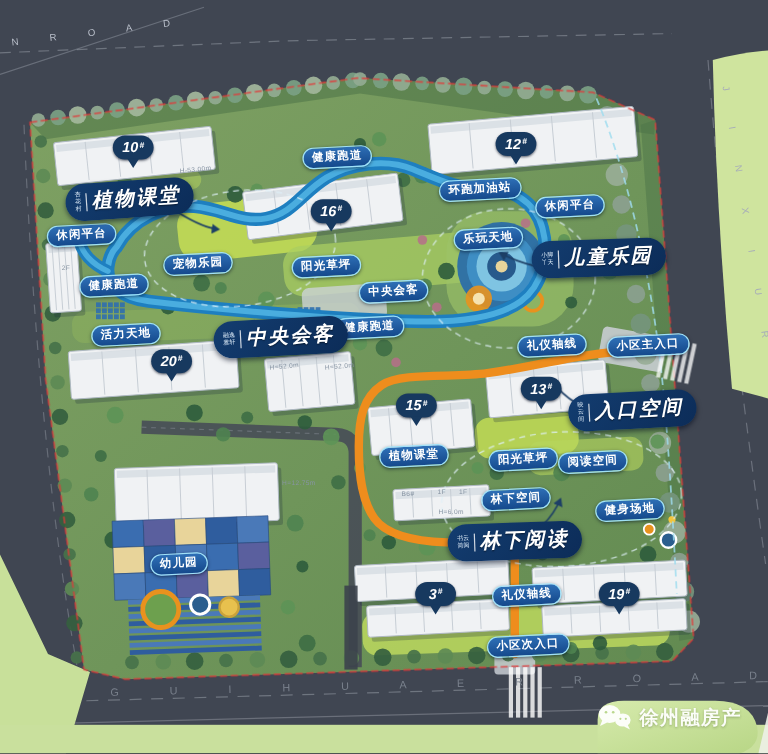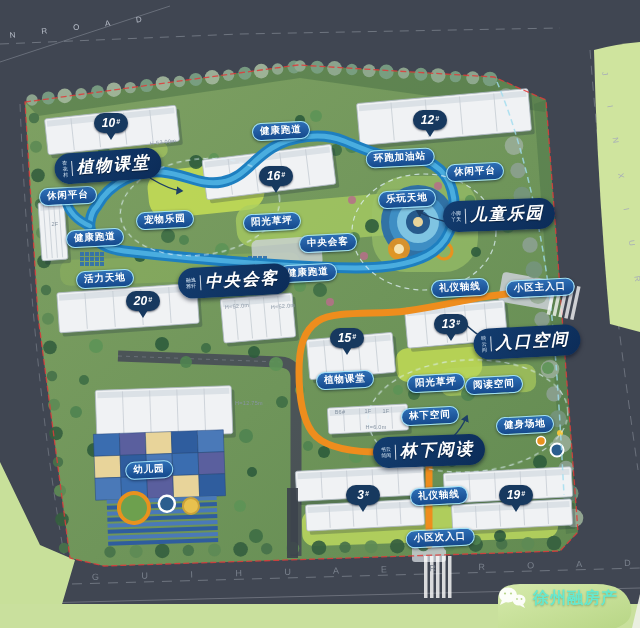--- a/index.html
+++ b/index.html
@@ -36,21 +36,21 @@
   .biglabel .main{font-family:"DejaVu Serif","Liberation Serif",serif;
         font-style:italic;font-weight:bold;font-size:16.5px;color:#fff;
         letter-spacing:2px;text-shadow:0 1px 1px rgba(0,0,0,.4);}
 
   
   .note{position:absolute;transform:translate(-50%,-50%);color:#8794a3;
         font-size:5.5px;white-space:nowrap;letter-spacing:.3px;}
 
   
   #watermark{position:absolute;left:497px;top:586px;display:flex;align-items:center;
-        gap:6px;color:#5eead4;opacity:.93;}
+        gap:6px;color:#ffffff;opacity:.93;}
   #watermark .wm-text{font-size:16px;font-weight:bold;letter-spacing:1px;
         text-shadow:0 1px 2px rgba(90,110,60,.5);}
 </style>
 </head>
 <body>
 
 <div id="stage">
 
 <svg id="map" width="640" height="628" viewBox="0 0 640 628">
   <defs>

